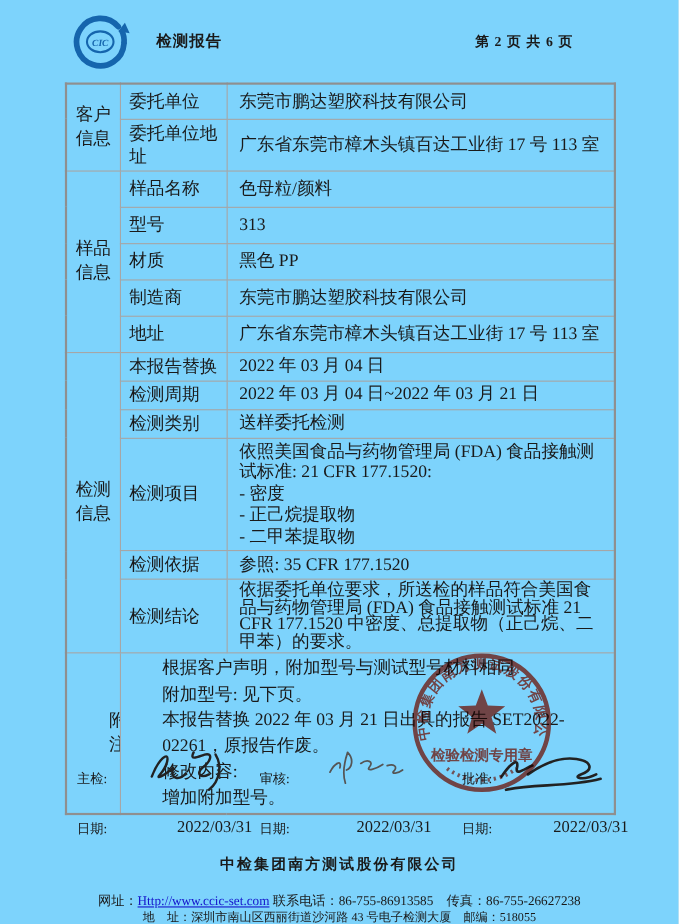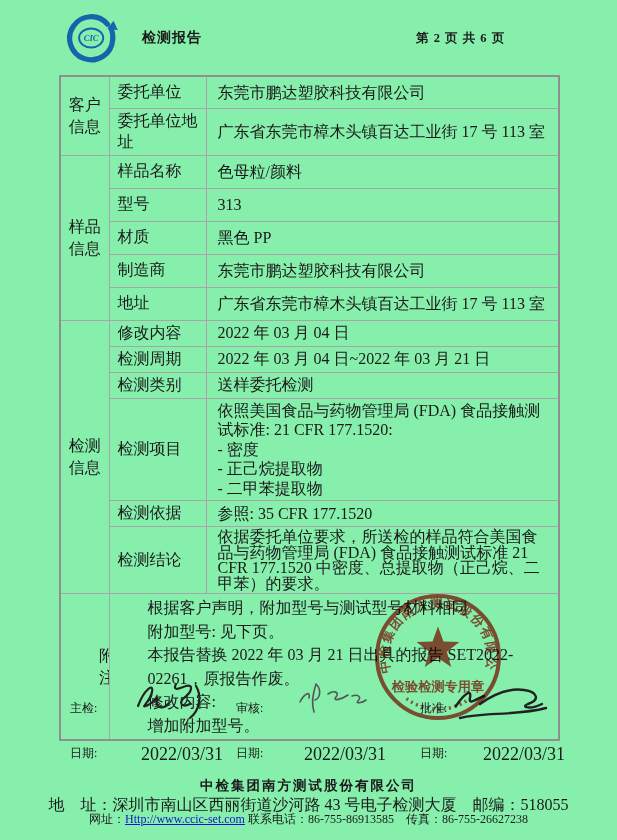--- a/index.html
+++ b/index.html
@@ -1,27 +1,27 @@
 <!DOCTYPE html>
 <html><head>
 <meta charset="utf-8">
 <style>
   * { margin:0; padding:0; box-sizing:border-box; }
   html,body { background:#e8e8e8; }
   .page {
     position:relative; width:617px; height:840px; margin:0 auto;
-    background:#86efac; overflow:hidden;
+    background:#7dd3fc; overflow:hidden;
     font-family:"Liberation Serif","DejaVu Serif",serif;
     color:#1a1a1a;
   }
   
   .logo { position:absolute; left:64px; top:13px; }
   .hdr-title { position:absolute; left:142px; top:29px; font-size:14px; font-weight:bold; letter-spacing:1px; }
   .hdr-no { position:absolute; left:234px; top:30px; font-size:12.5px; font-weight:bold; }
-  .hdr-page { position:absolute; left:416px; top:30px; font-size:12.5px; font-weight:bold; letter-spacing:1px; }
+  .hdr-page { position:absolute; left:432px; top:30px; font-size:12.5px; font-weight:bold; letter-spacing:1px; }
   
   table.rpt {
     position:absolute; left:59px; top:75px; width:499px;
     border-collapse:collapse; table-layout:fixed;
     border:2px solid #8f8f8f;
   }
   table.rpt td { border:1px solid #a6a6a6; font-size:16px; vertical-align:middle; overflow:hidden; }
   col.c1 { width:49px; } col.c2 { width:97px; } col.c3 { width:353px; }
   td.sec { text-align:center; white-space:pre-line; line-height:22px; }
   td.fld { padding:2px 4px 2px 8px; }
@@ -29,28 +29,28 @@
   tr.h32 td { height:32px; } tr.h33 td { height:33px; } tr.h25 td { height:25px; }
   tr.h95 td { height:95px; } tr.h24 td { height:24px; }
   tr.h48 td { height:48px; }
   td.concl { line-height:15.5px; font-size:11.5px; white-space:normal; }
   tr.h122 td { height:122px;padding-left:38px; }
   td.notes { line-height:23.5px; }
   
   .sig-label { position:absolute; font-size:12px; }
   .sig-svg { position:absolute; }
   .date-label { position:absolute; font-size:12px; }
-  .date-val { position:absolute; font-size:18px; }
+  .date-val { position:absolute; font-size:15px;margin-left:20px; }
   
   .stamp { position:absolute; left:372px; top:591px; width:132px; height:132px;
            opacity:.86; mix-blend-mode:multiply; z-index:5; }
   
   .foot { position:absolute; left:0; width:617px; text-align:center; }
   .foot-company { top:777px; font-size:13.5px; font-weight:bold; letter-spacing:2px; }
-  .foot-address { top:795px; font-size:16px; }
+  .foot-address { top:826px; font-size:11px; }
   .foot-web { top:811px; font-size:12px; }
   .foot-web a { color:#1414cc; }
 </style>
 </head>
 <body>
 
 <div class="page">
 
   <svg class="logo" width="56" height="50" viewBox="0 0 64 58">
     <path d="M50 13 A 25 25 0 1 0 56 31" fill="none" stroke="#1565ad" stroke-width="6" stroke-linecap="round"></path>
@@ -100,21 +100,21 @@
       <td class="val">东莞市鹏达塑胶科技有限公司</td>
     </tr>
     <tr class="h33">
       <td class="fld">地址</td>
       <td class="val">广东省东莞市樟木头镇百达工业街 17 号 113 室</td>
     </tr>
 
     <tr class="h25">
       <td class="sec" rowspan="6">检测
 信息</td>
-      <td class="fld">修改内容</td>
+      <td class="fld">本报告替换</td>
       <td class="val">2022 年 03 月 04 日</td>
     </tr>
     <tr class="h25">
       <td class="fld">检测周期</td>
       <td class="val">2022 年 03 月 04 日~2022 年 03 月 21 日</td>
     </tr>
     <tr class="h25">
       <td class="fld">检测类别</td>
       <td class="val">送样委托检测</td>
     </tr>

